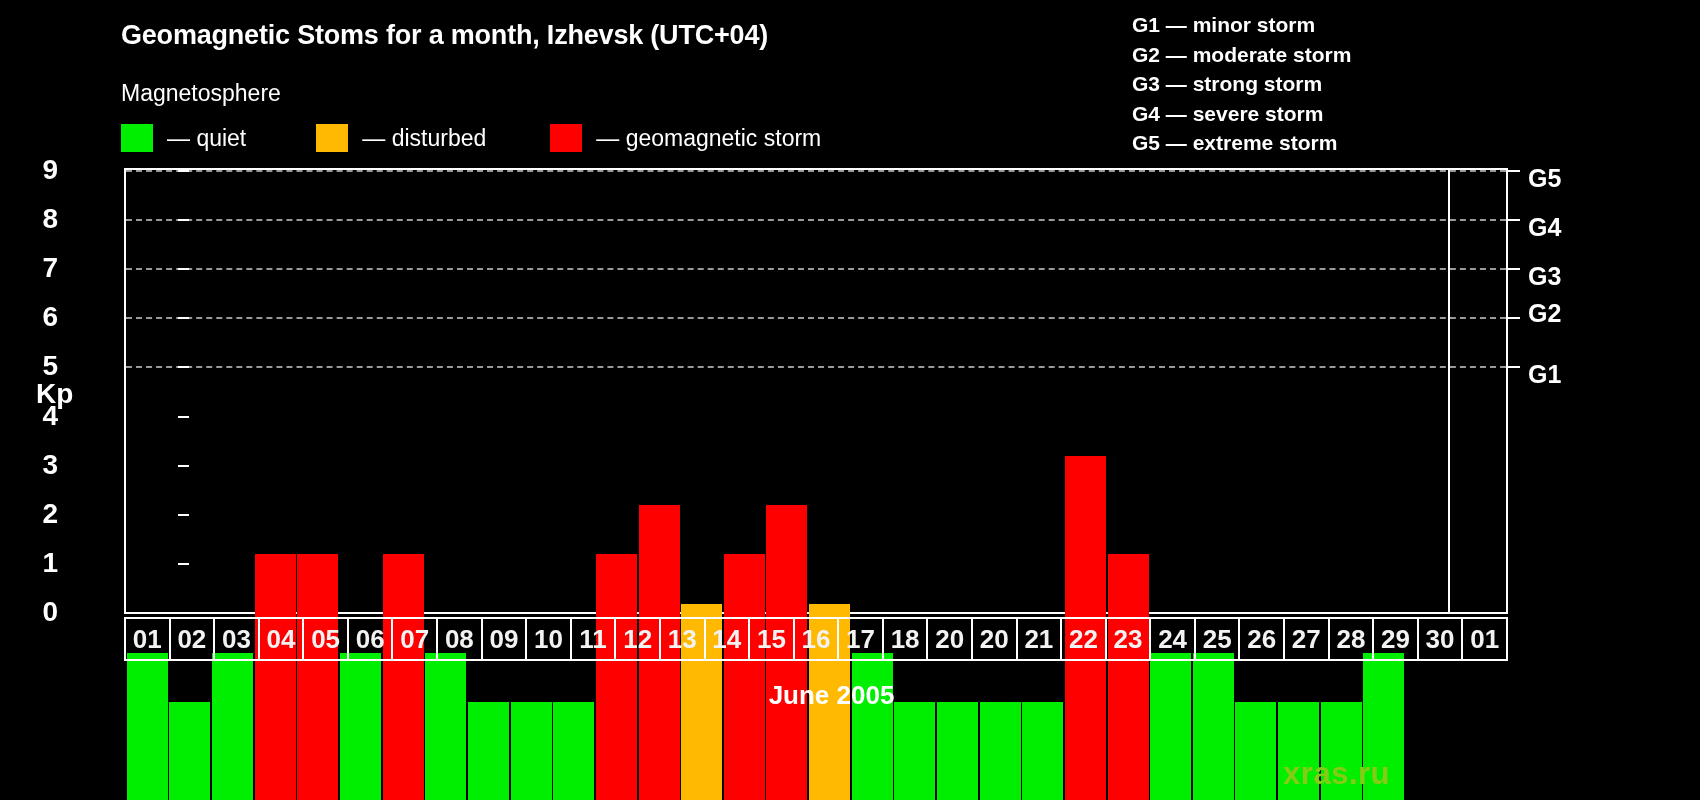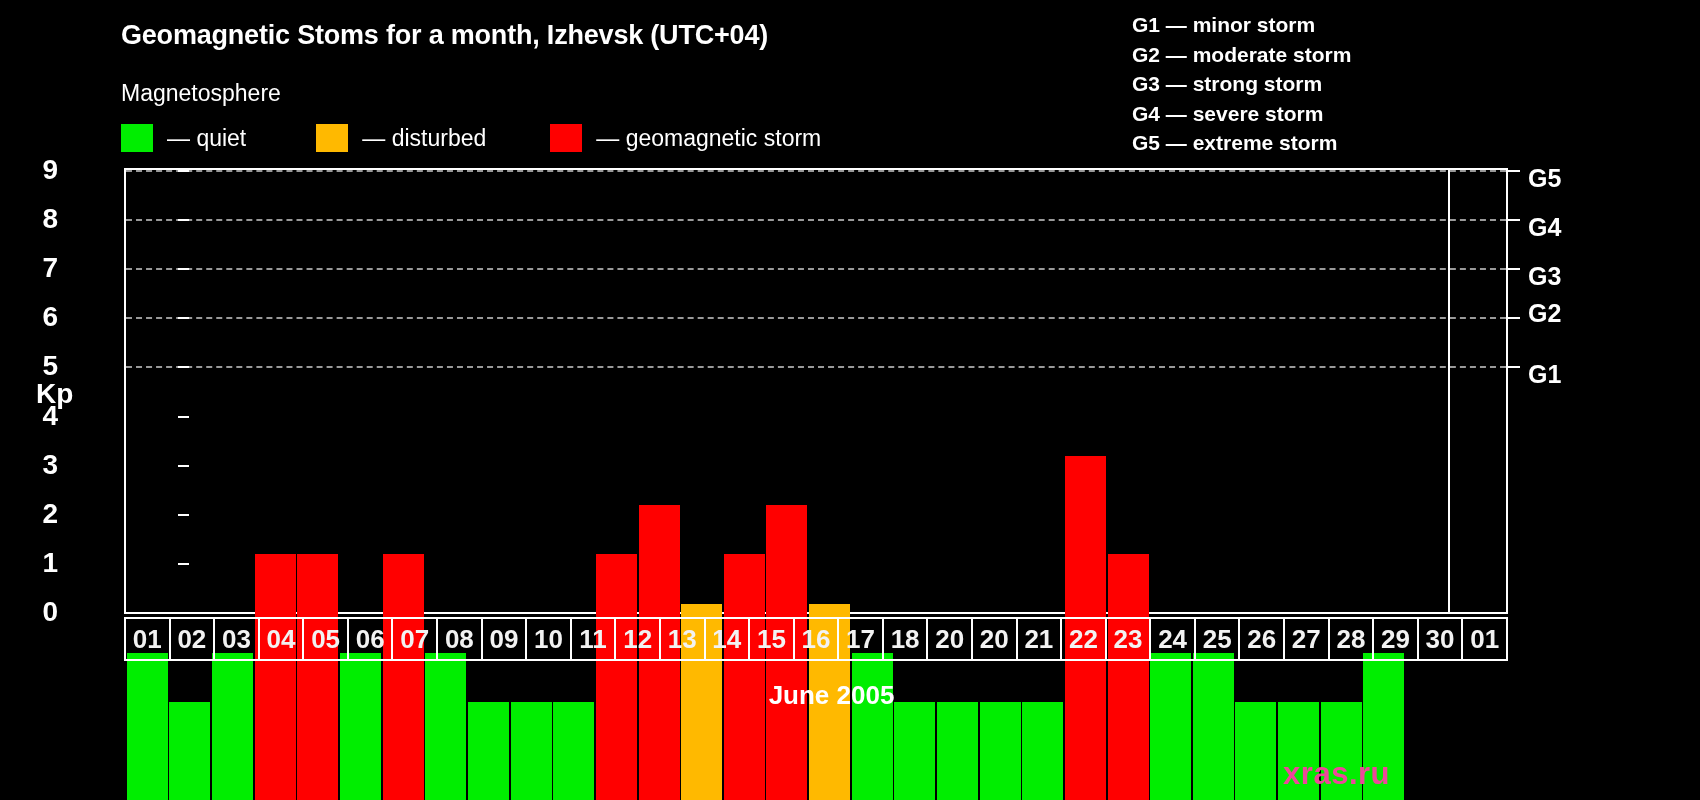--- a/index.html
+++ b/index.html
@@ -42,21 +42,21 @@
   .bars{position:absolute;left:126px;bottom:0;width:1322px;height:442px;display:flex;align-items:flex-end;}
   .barcell{flex:1 1 0;height:100%;display:flex;align-items:flex-end;justify-content:center;box-sizing:border-box;}
   .bar{width:41px;display:block;}
 
   
   .datestrip{position:absolute;left:124px;top:617px;width:1384px;height:44px;display:flex;border:2px solid #fff;box-sizing:border-box;}
   .datecell{flex:1 1 0;display:flex;align-items:center;justify-content:center;border-right:2px solid #fff;box-sizing:border-box;font-size:26px;font-weight:bold;color:#f2f2f2;}
   .datecell:last-child{border-right:none;}
 
   .monthlabel{position:absolute;left:15px;top:680px;width:1633px;text-align:center;font-size:26px;font-weight:bold;}
-  .watermark{position:absolute;right:18px;bottom:8px;font-size:31px;font-weight:bold;color:#ec4899;letter-spacing:0.5px;}
+  .watermark{position:absolute;right:18px;bottom:8px;font-size:31px;font-weight:bold;color:#84cc16;letter-spacing:0.5px;}
 </style>
 </head>
 <body>
 
 <div id="root">
 
   <div class="title">Geomagnetic Stoms for a month, Izhevsk (UTC+04)</div>
   <div class="magneto">Magnetosphere</div>
 
   <div class="legend">

